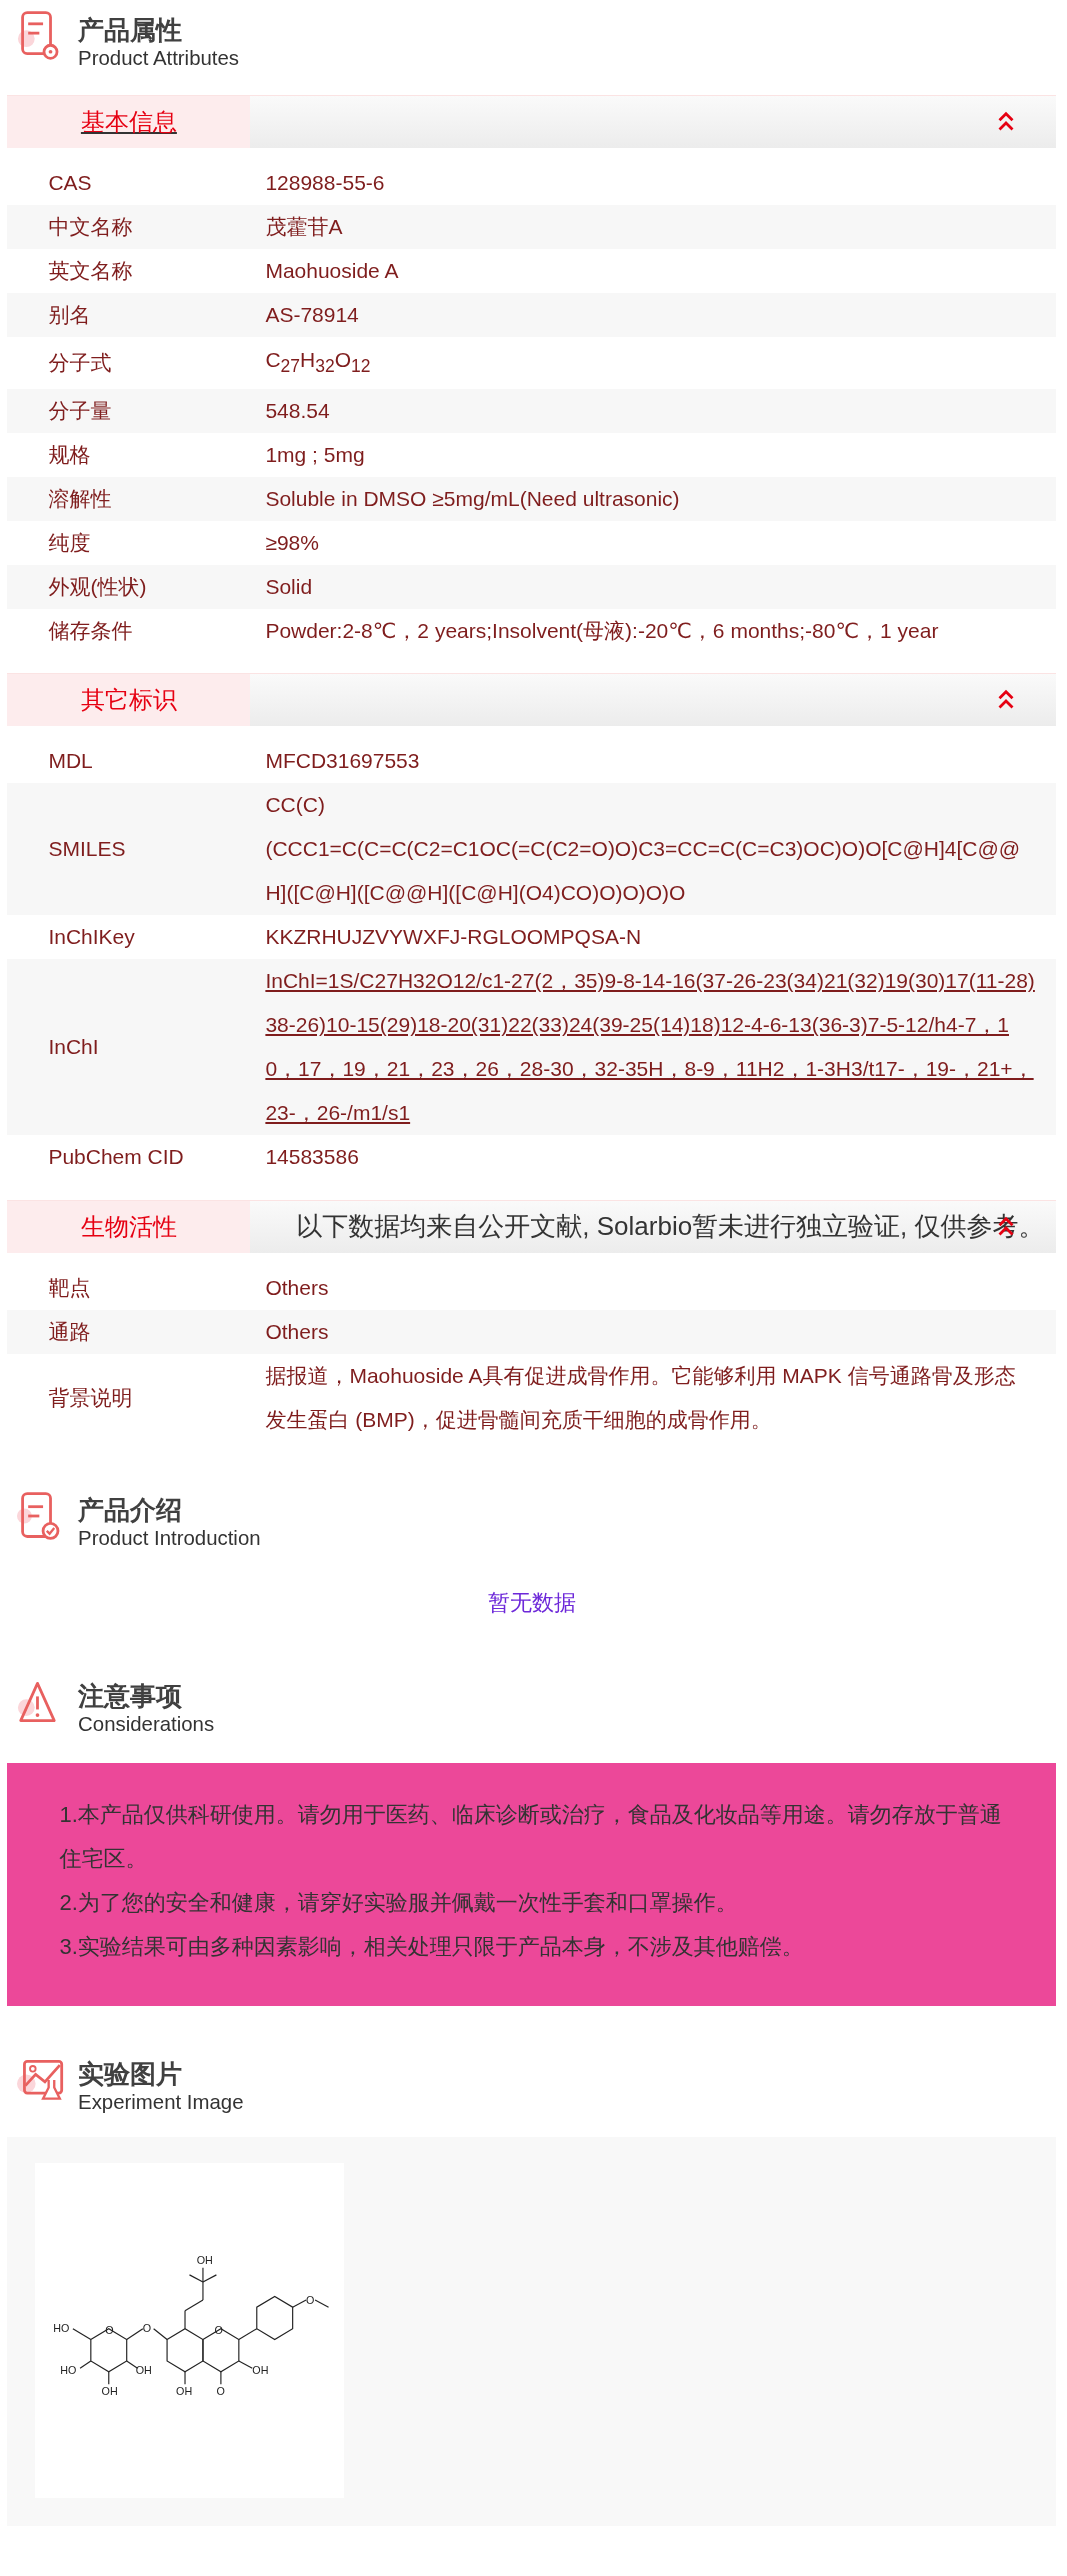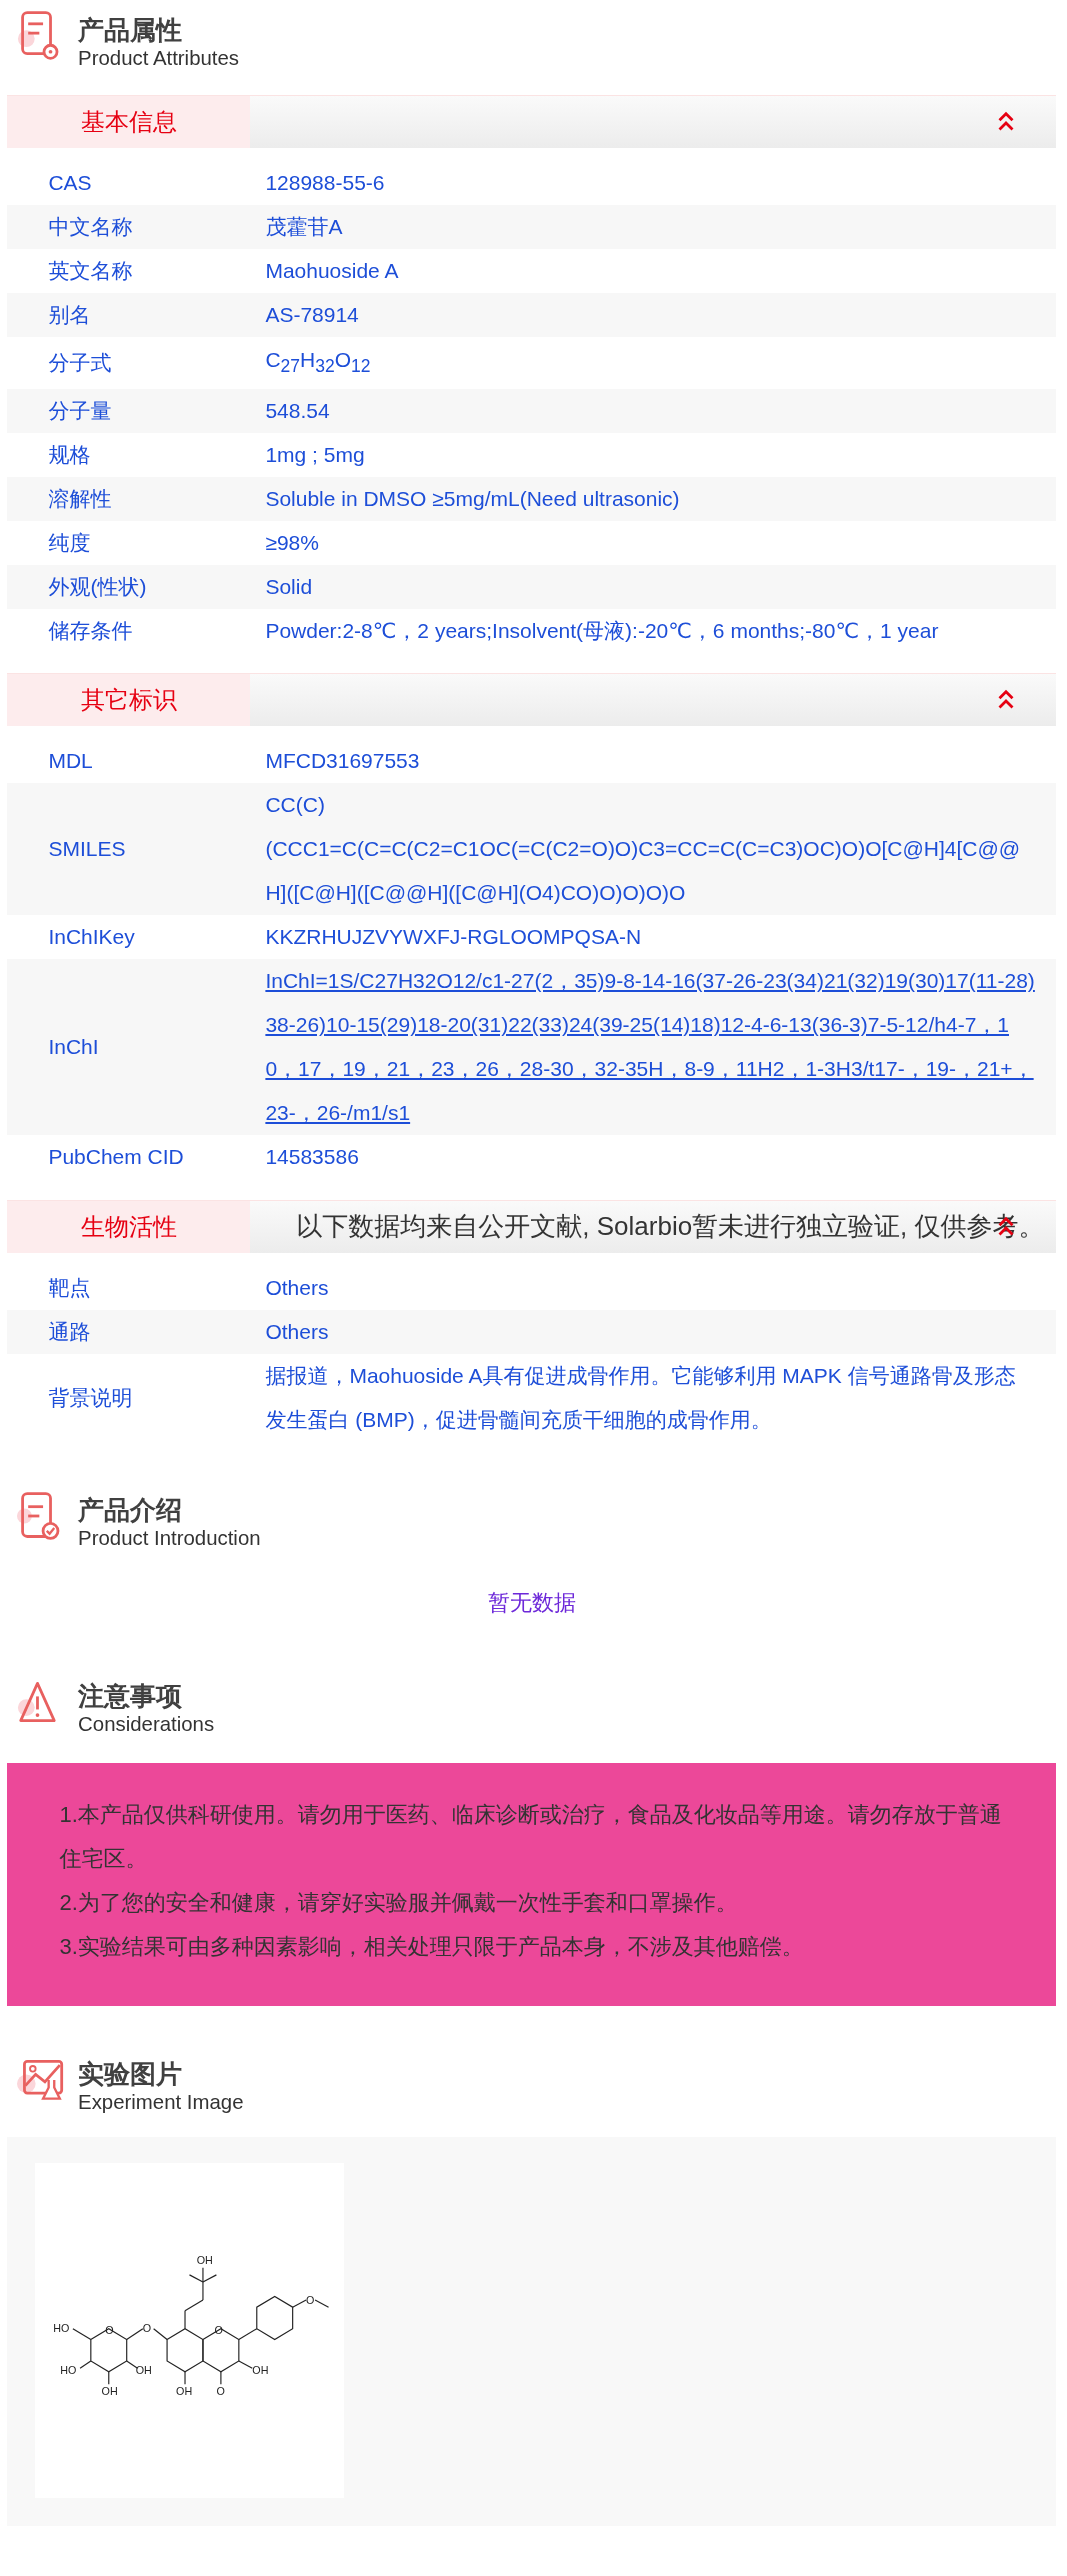--- a/index.html
+++ b/index.html
@@ -9,21 +9,21 @@
   .sec-icon { width: 54px; height: 56px; margin-right: 7.4px; position: relative; }
   .sec-icon svg { width: 54px; height: 56px; }
   .sec-titles { padding-top: 7.4px; }
   .sec-zh { font-size: 26px; font-weight: bold; color: #404040; line-height: 30px; }
   .sec-en { font-size: 20.4px; color: #333; line-height: 26px; }
   .bar { display: flex; height: 53px; border-top: 1.9px solid #fbe3e3; background: linear-gradient(#fafafa, #ececec); align-items: center; position: relative; }
   .bar-tab { width: 243px; height: 100%; background: #fdeced; color: #e60012; font-size: 24px; display: flex; align-items: center; justify-content: center; }
   .bar-note { flex: 1; font-size: 26px; color: #333; padding-left: 1.9px; margin-left: 44px; }
   .bar-toggle { position: absolute; right: 37px; top: 13px; width: 26px; height: 26px; }
   table.attrs { width: 100%; border-collapse: collapse; margin-top: 13px; }
-  table.attrs td { font-size: 21px; color: #1d4ed8; vertical-align: middle; padding: 0; }
+  table.attrs td { font-size: 21px; color: #7f1d1d; vertical-align: middle; padding: 0; }
   table.attrs tr:nth-child(even) td { background: #f7f7f7; }
   table.attrs td.k { width: 258px; padding-left: 41px; height: 44px; }
   table.attrs td.v { line-height: 44px; padding-right: 18.5px; }
   .empty { text-align: center; font-size: 22px; color: #6d28d9; padding: 26px 0 56px; }
   .notes { background: #ec4899; padding: 30px 52px 37px 52px; margin-bottom: 46px; }
   .notes p { font-size: 22px; line-height: 44px; color: #333; }
   .imgbox { background: #f8f8f8; height: 389px; padding: 26px 28px; margin-bottom: 65px; }
   .imgframe { width: 309px; height: 335px; background: #fff; display: flex; align-items: center; justify-content: center; }
 </style>
 </head>
@@ -41,21 +41,21 @@
           <circle cx="36" cy="48" r="7" fill="#fff" stroke="#e8605f" stroke-width="3"></circle>
           <circle cx="36" cy="48" r="2" fill="#e8605f"></circle>
         </svg>
     </div>
     <div class="sec-titles">
       <div class="sec-zh">产品属性</div>
       <div class="sec-en">Product Attributes</div>
     </div>
   </div>
 
-  <div class="bar" style="margin-top:21px;">
+  <div class="bar" style="margin-top:21px;text-decoration:underline;">
     <div class="bar-tab">基本信息</div>
     <div class="bar-toggle">
       <svg viewBox="0 0 28 28">
           <polyline points="7,12 14,5 21,12" fill="none" stroke="#e60012" stroke-width="3"></polyline>
           <polyline points="7,22 14,15 21,22" fill="none" stroke="#e60012" stroke-width="3"></polyline>
         </svg>
     </div>
   </div>
   <table class="attrs">
     <tbody>

